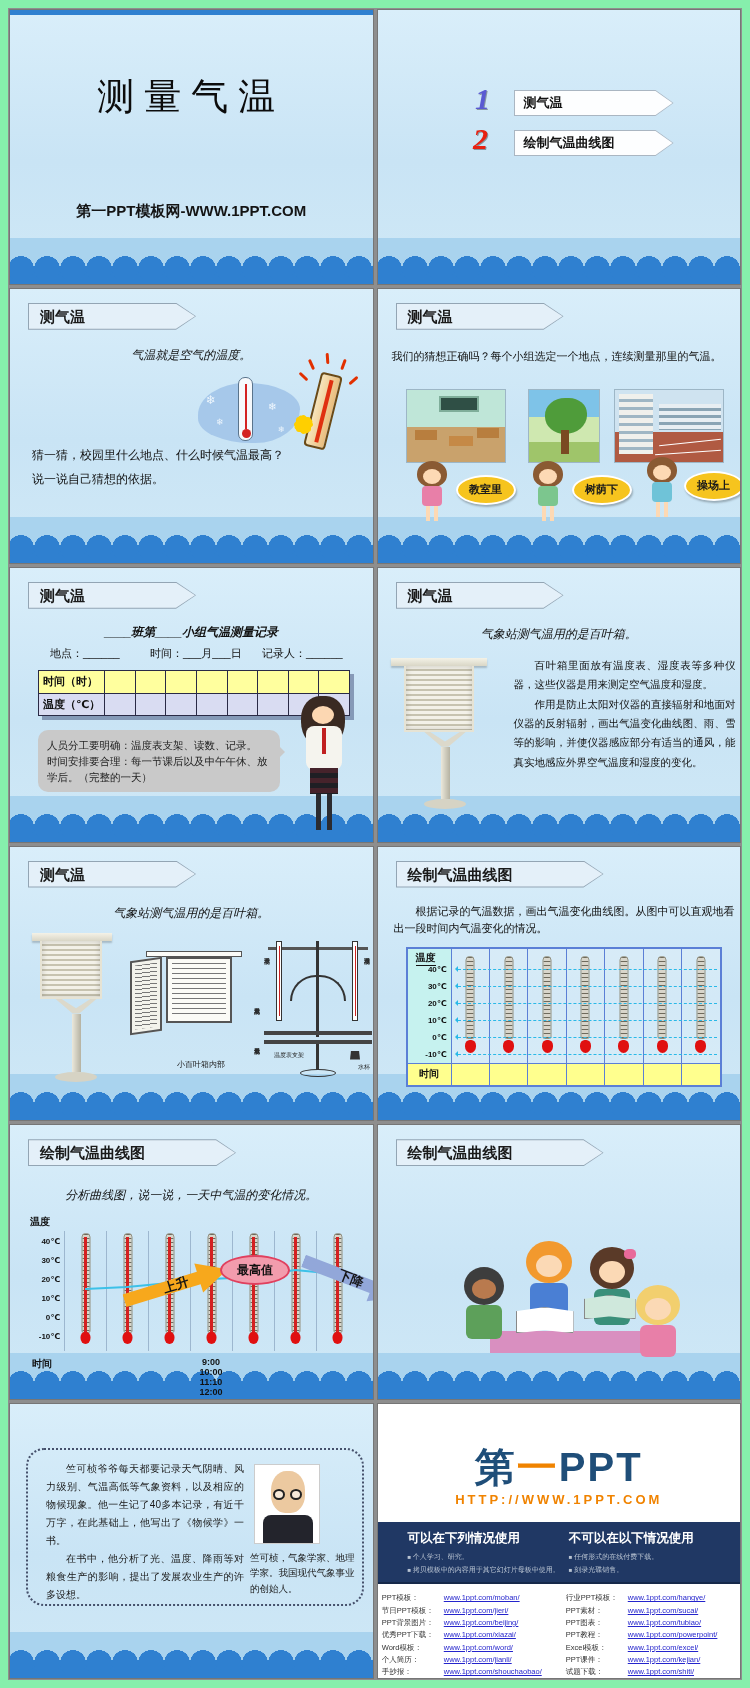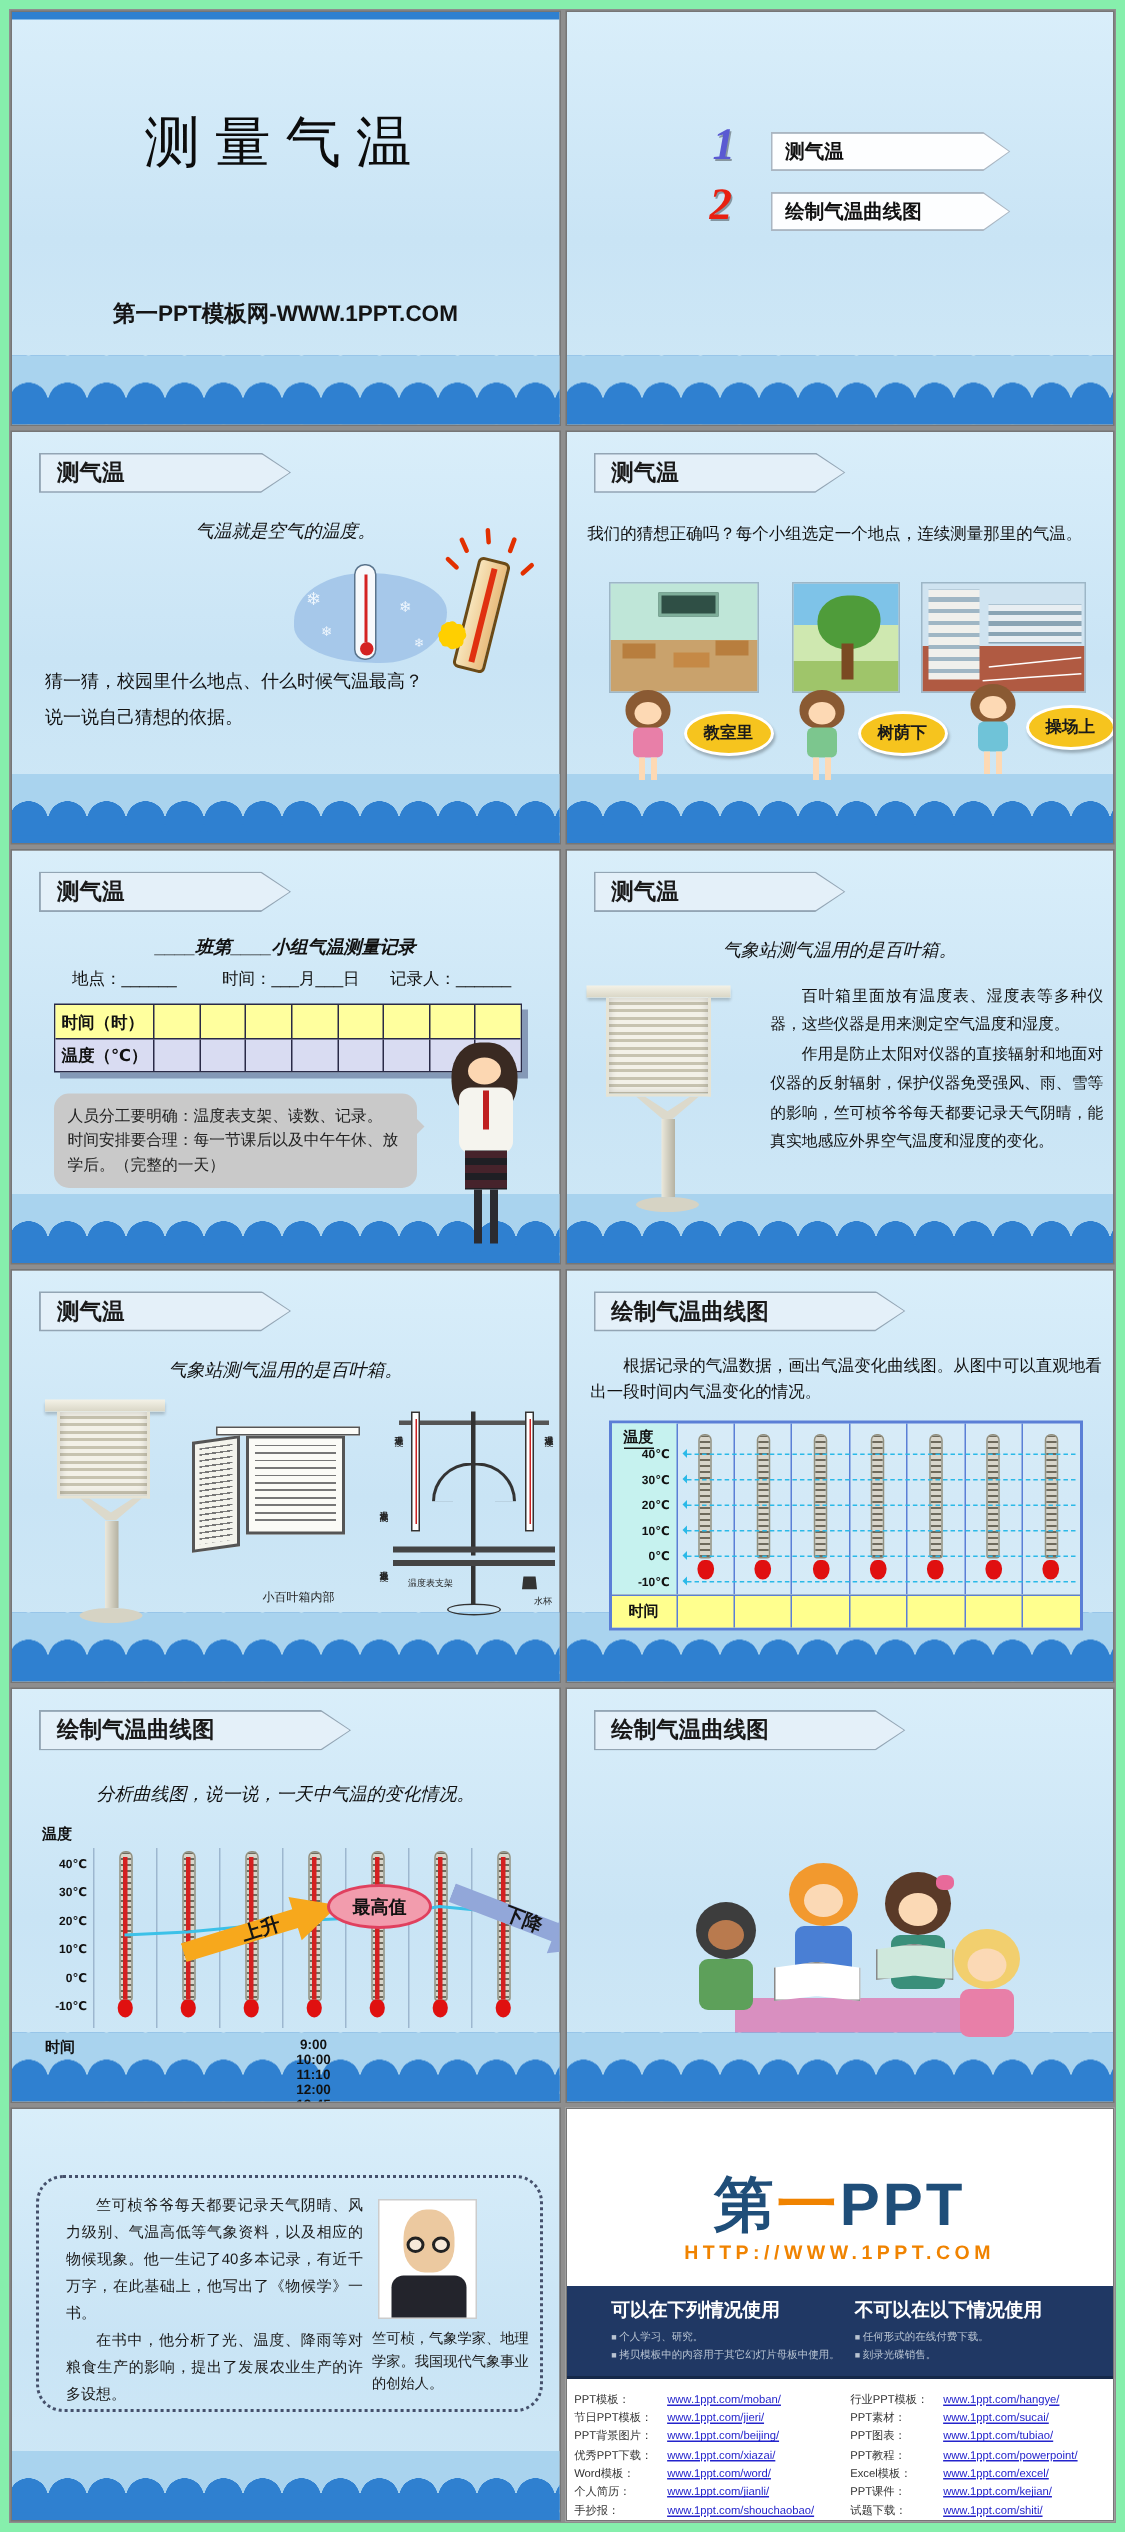--- a/index.html
+++ b/index.html
@@ -1,17 +1,17 @@
 <!DOCTYPE html>
 <html><head>
 <meta charset="utf-8">
 <style>
 *{margin:0;padding:0;box-sizing:border-box;}
 body{font-family:"Liberation Sans","DejaVu Sans",sans-serif;background:#6e6e6e;}
-#frame{width:750px;height:1688px;margin:0 auto;background:#8e8e8e;border:6px solid #86efac;padding:1px;
+#frame{width:750px;height:1688px;margin:0 auto;background:#8e8e8e;border:8px solid #86efac;padding:1px;
   display:grid;grid-template-columns:1fr 1fr;grid-template-rows:repeat(6,1fr);gap:3px;}
 .slide{position:relative;overflow:hidden;border:1px solid #767676;
   background:linear-gradient(180deg,#d9eefa 0%,#c9e4f5 55%,#cfe8f6 100%);}
 .slide.white{background:#fff;}
 .topbar{position:absolute;top:0;left:0;right:0;height:5px;background:#2f80d0;z-index:3;}
 .wave{position:absolute;left:-2px;right:-2px;bottom:0;height:46px;z-index:3;
  background:
   radial-gradient(circle 13px at 13px 31px,#2f80d0 98%,rgba(0,0,0,0)) repeat-x left 0 top 0/26px 46px,
   radial-gradient(circle 13px at 13px 41px,#2f80d0 98%,rgba(0,0,0,0)) repeat-x left 13px top 0/26px 46px,
   linear-gradient(#a9d3ee,#a9d3ee);}
@@ -334,21 +334,21 @@
     <div class="ctext" style="top:58px;">气象站测气温用的是百叶箱。</div>
     <div class="sbox" style="left:26px;top:90px;">
       <div class="roof"></div>
       <div class="sbody"></div>
       <div class="yfork"></div>
       <div class="post"></div>
       <div class="base"></div>
     </div>
     <div style="position:absolute;left:136px;top:88px;width:222px;font-size:10.5px;line-height:1.85;color:#111;text-align:justify;z-index:2;">
       <p style="text-indent:2em;">百叶箱里面放有温度表、湿度表等多种仪器，这些仪器是用来测定空气温度和湿度。</p>
-      <p style="text-indent:2em;">作用是防止太阳对仪器的直接辐射和地面对仪器的反射辐射，保护仪器免受强风、雨、雪等的影响，竺可桢爷爷每天都要记录天气阴晴，能真实地感应外界空气温度和湿度的变化。</p>
+      <p style="text-indent:2em;">作用是防止太阳对仪器的直接辐射和地面对仪器的反射辐射，画出气温变化曲线图、雨、雪等的影响，并使仪器感应部分有适当的通风，能真实地感应外界空气温度和湿度的变化。</p>
     </div>
     <div class="wave"></div>
   </div>
 
   <div class="slide">
     <div class="hdr">
       <div class="shape"></div>
       <div class="t">测气温</div>
     </div>
     <div class="ctext" style="top:58px;">气象站测气温用的是百叶箱。</div>

